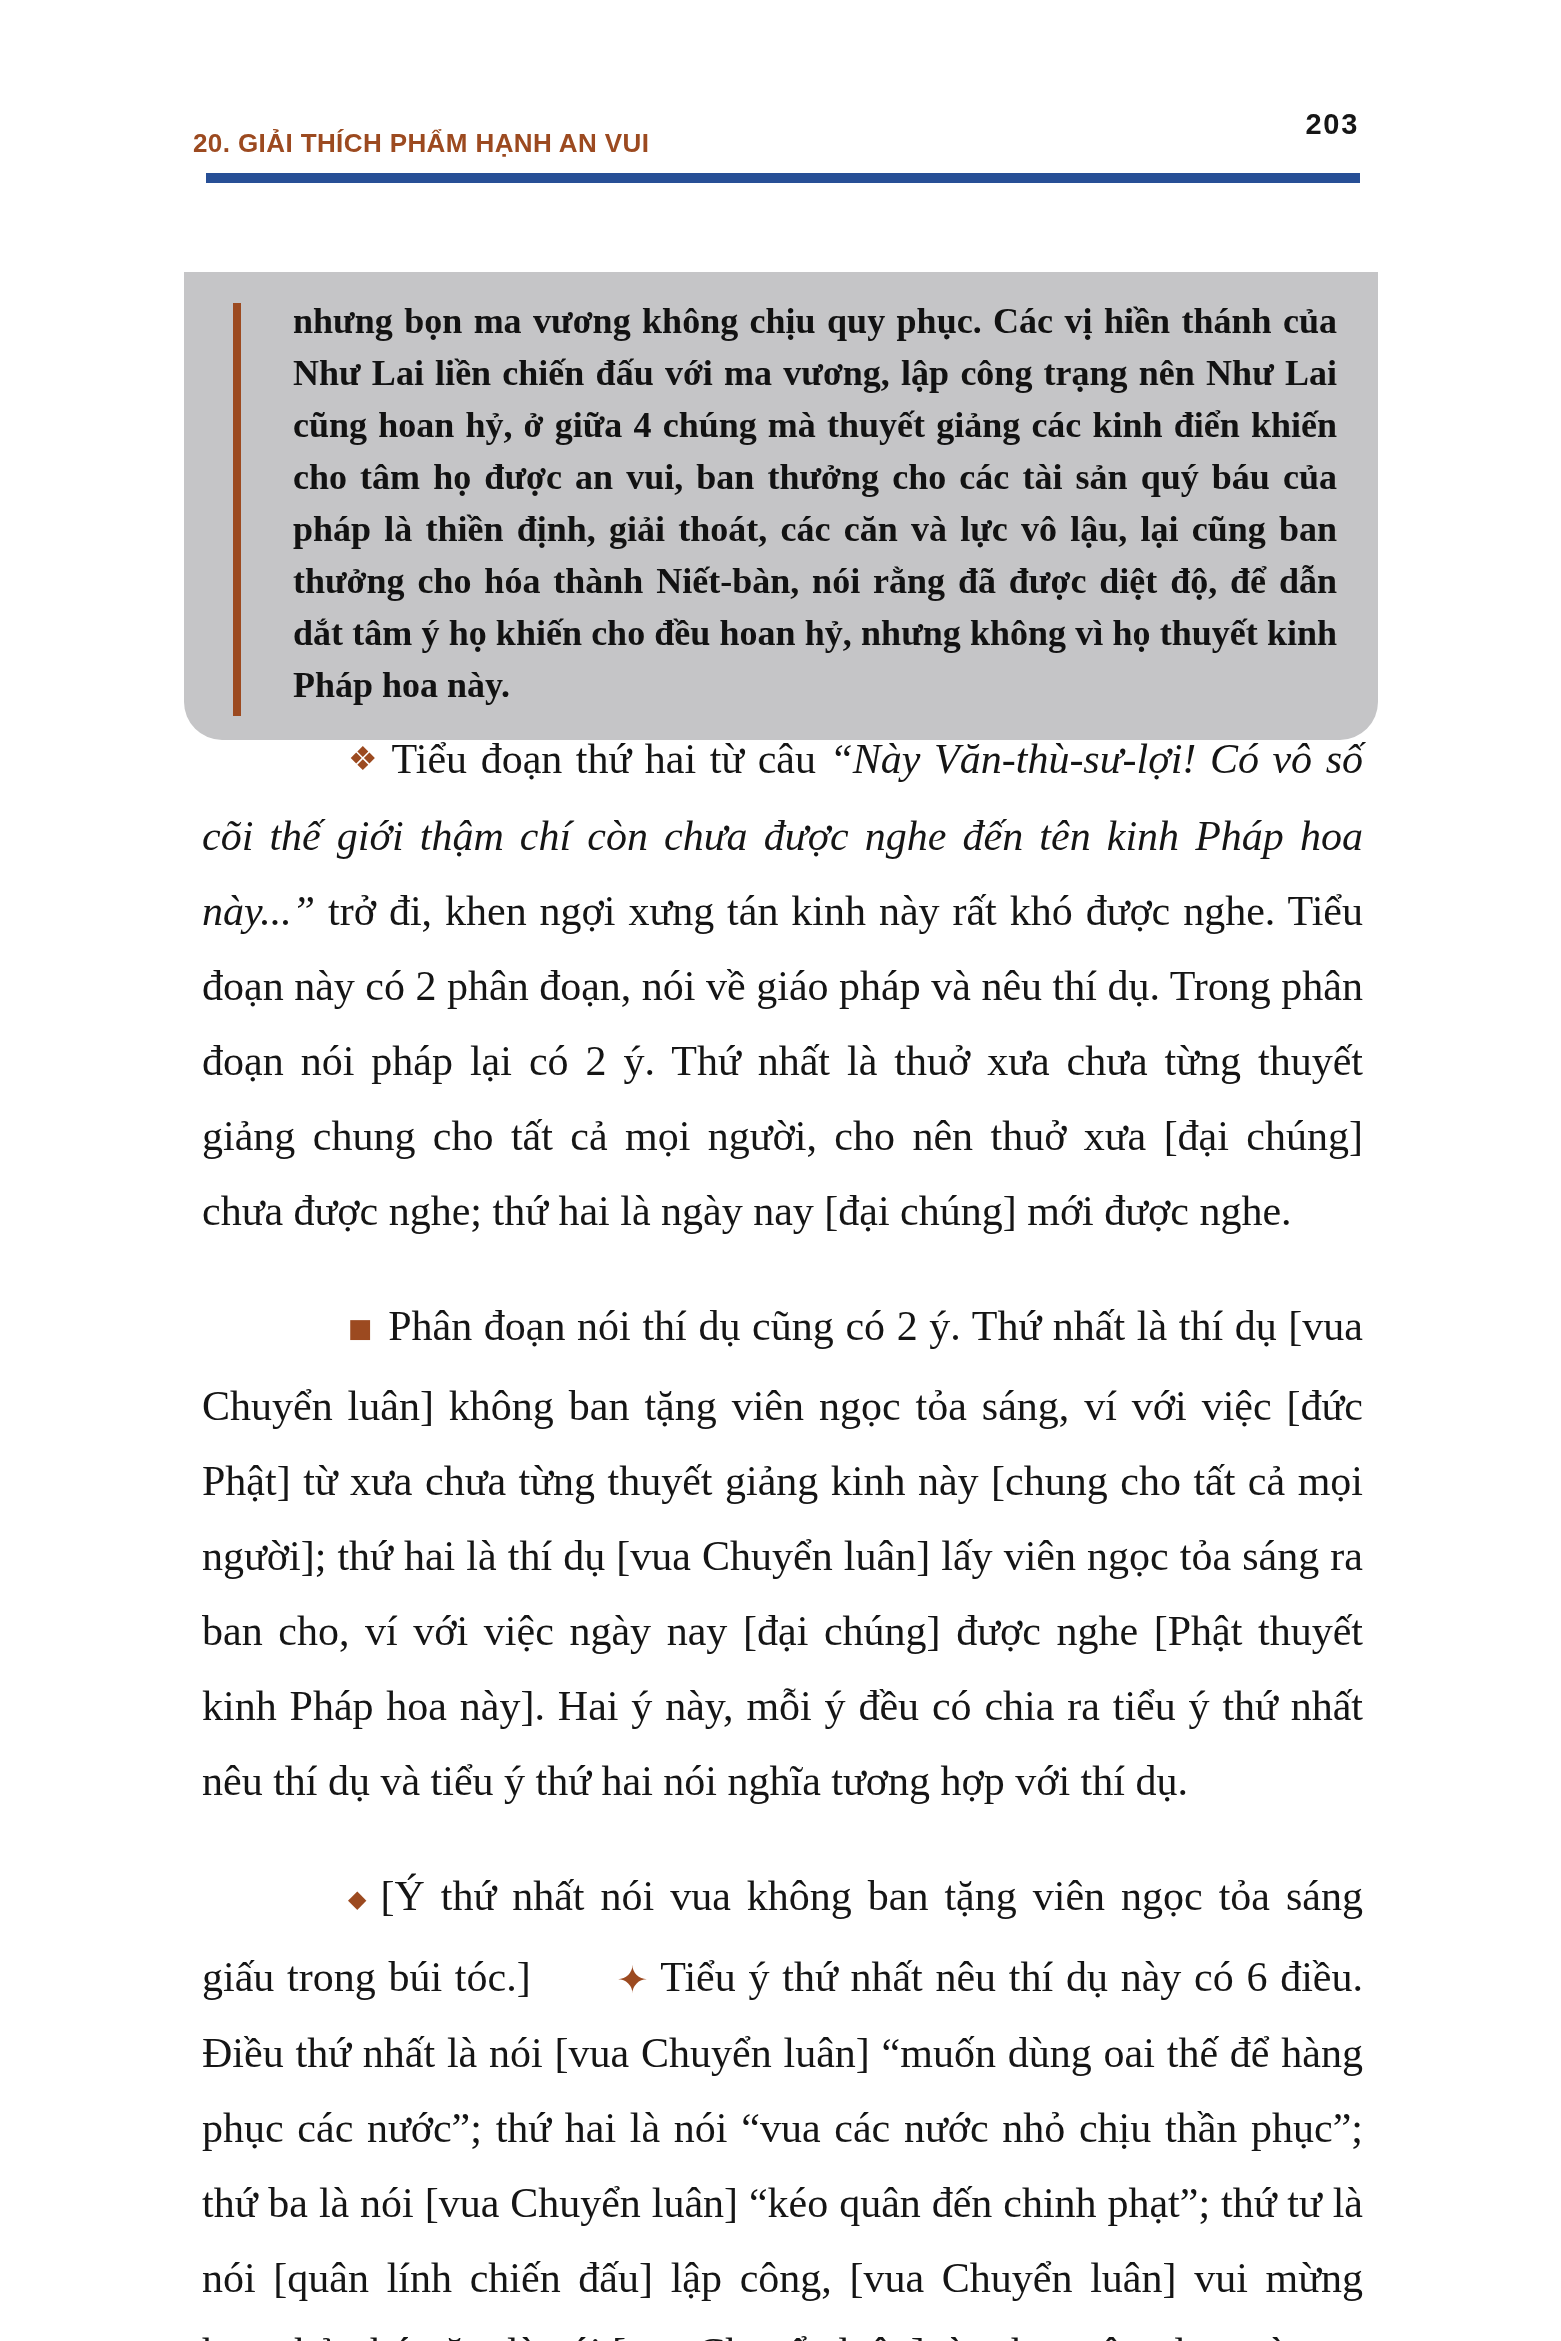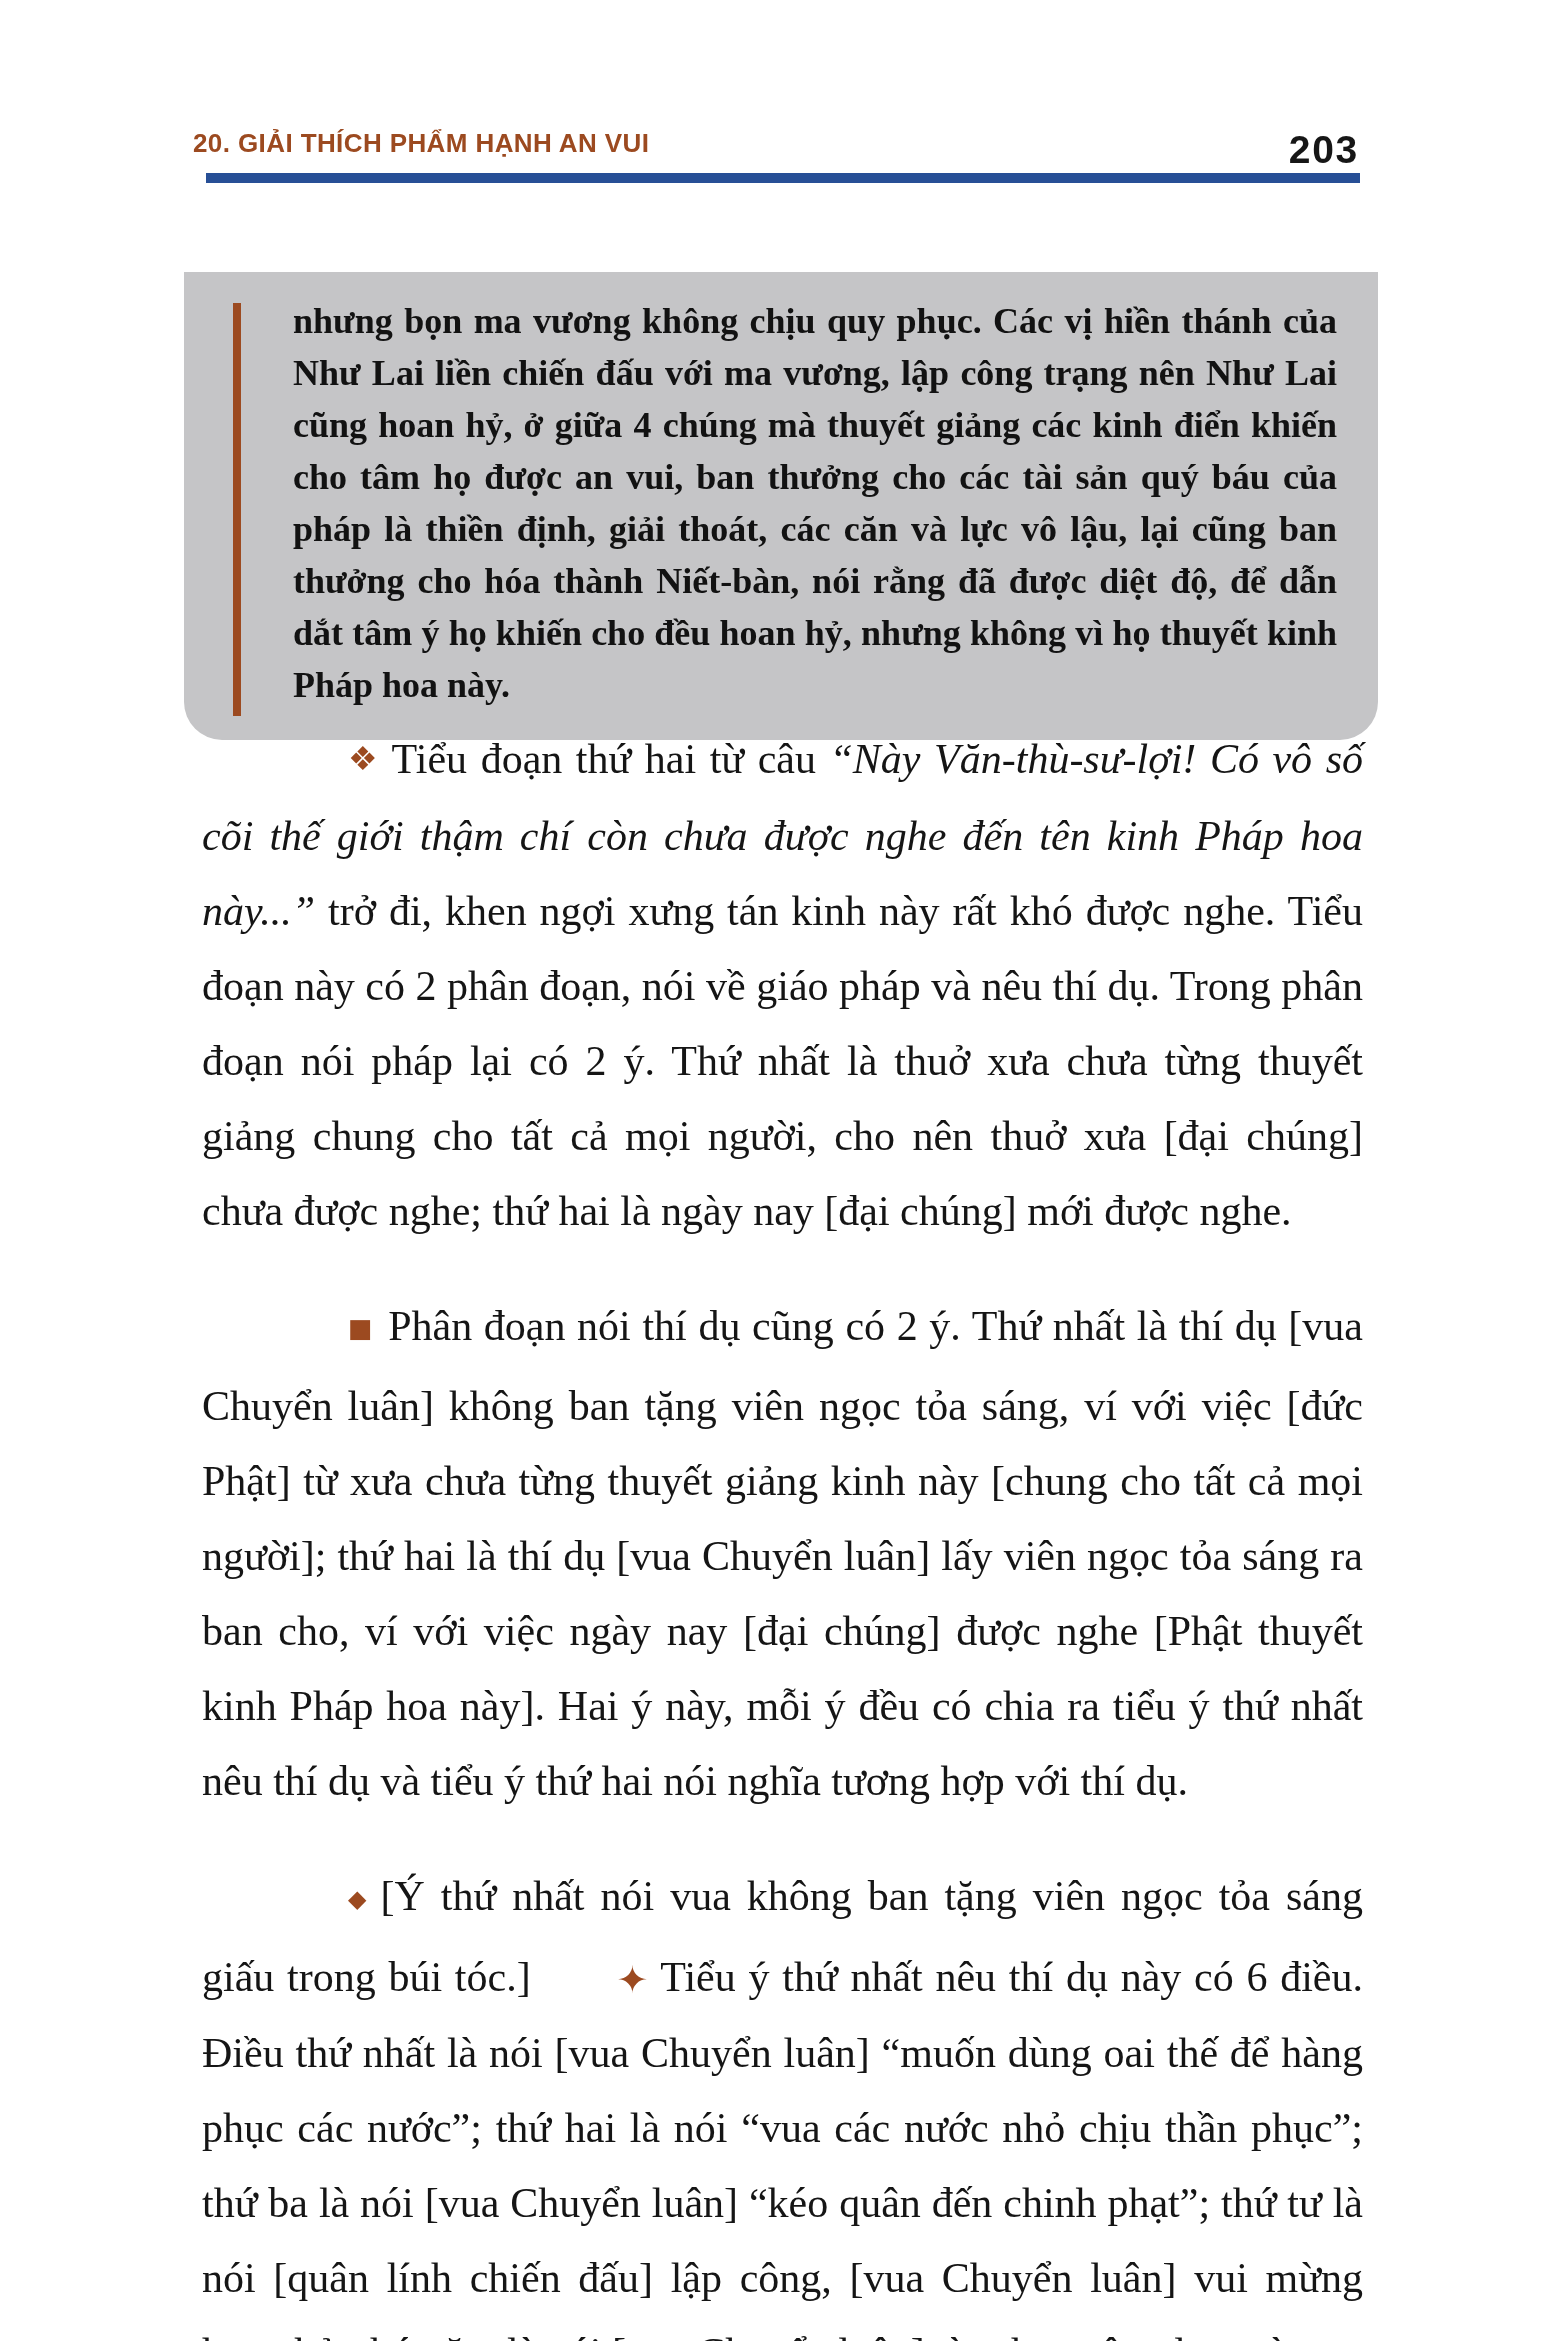--- a/index.html
+++ b/index.html
@@ -24,24 +24,24 @@
     font-family: "Liberation Sans", sans-serif;
     font-weight: bold;
     font-size: 26px;
     letter-spacing: 0.4px;
     color: #9c4a20;
     white-space: nowrap;
   }
   .page-number {
     position: absolute;
     right: 202px;
-    top: 128px;
+    top: 108px;
     font-family: "Liberation Sans", sans-serif;
     font-weight: bold;
-    font-size: 39px;
+    font-size: 29px;
     letter-spacing: 1.7px;
     color: #161616;
   }
   .header-rule {
     position: absolute;
     left: 206px;
     top: 173px;
     width: 1154px;
     height: 9.5px;
     background: #274f96;

